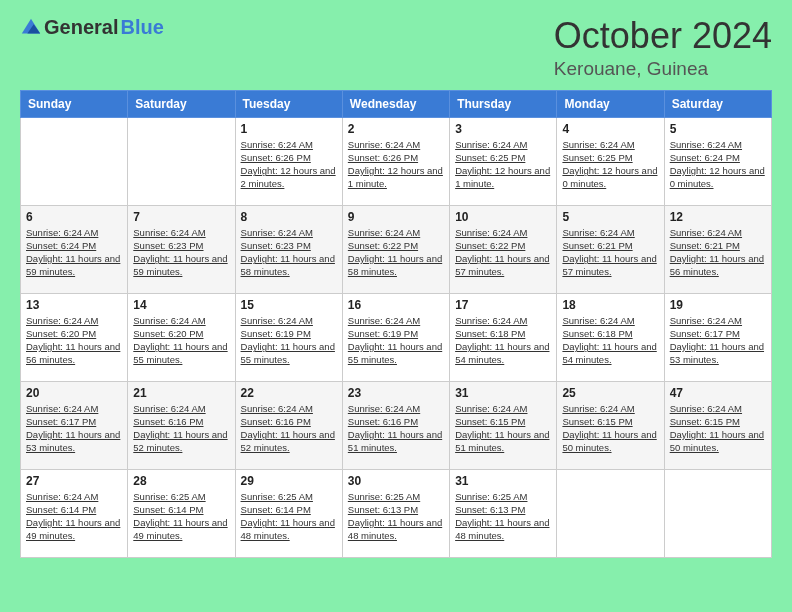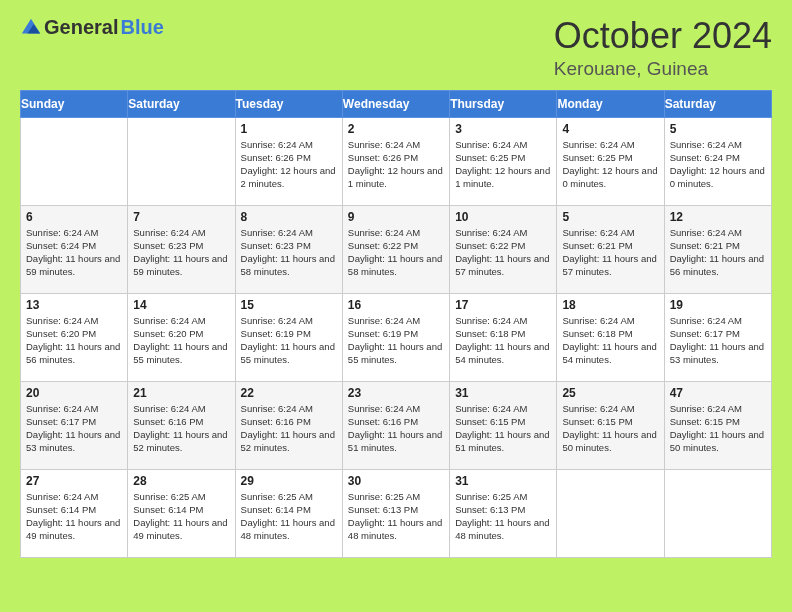--- a/index.html
+++ b/index.html
@@ -6,21 +6,21 @@
     body {
       font-family: Arial, sans-serif;
       background: #fff;
       width: 792px;
       min-height: 612px;
       padding: 0;
     }
     .page {
       width: 792px;
       min-height: 612px;
-      background: #bef264;
+      background: #86efac;
       padding: 16px 20px 16px 20px;
     }
     .header {
       display: flex;
       justify-content: space-between;
       align-items: flex-start;
       margin-bottom: 10px;
     }
     .logo {
       display: flex;
@@ -63,21 +63,21 @@
     .calendar-table {
       width: 100%;
       border-collapse: collapse;
       table-layout: fixed;
     }
     .calendar-table th {
       background: #3a7bd5;
       color: #fff;
       font-size: 12px;
       font-weight: bold;
-      padding: 6px 0;
+      padding: 6px 7px;
       text-align: left;
       border: 1px solid #5a90de;
     }
     .calendar-table td {
       border: 1px solid #ccc;
       vertical-align: top;
       padding: 4px 5px;
       height: 88px;
       background: #fff;
       font-size: 10px;
@@ -90,20 +90,21 @@
       font-size: 12px;
       font-weight: bold;
       color: #222;
       display: block;
       margin-bottom: 2px;
     }
     .day-info {
       font-size: 9.5px;
       color: #333;
       line-height: 1.4;
+      text-decoration: underline;
     }
     .empty-cell {
       background: #fff !important;
     }
   </style>
 </head>
 <body>
 
 <div class="page">
   <div class="header">

